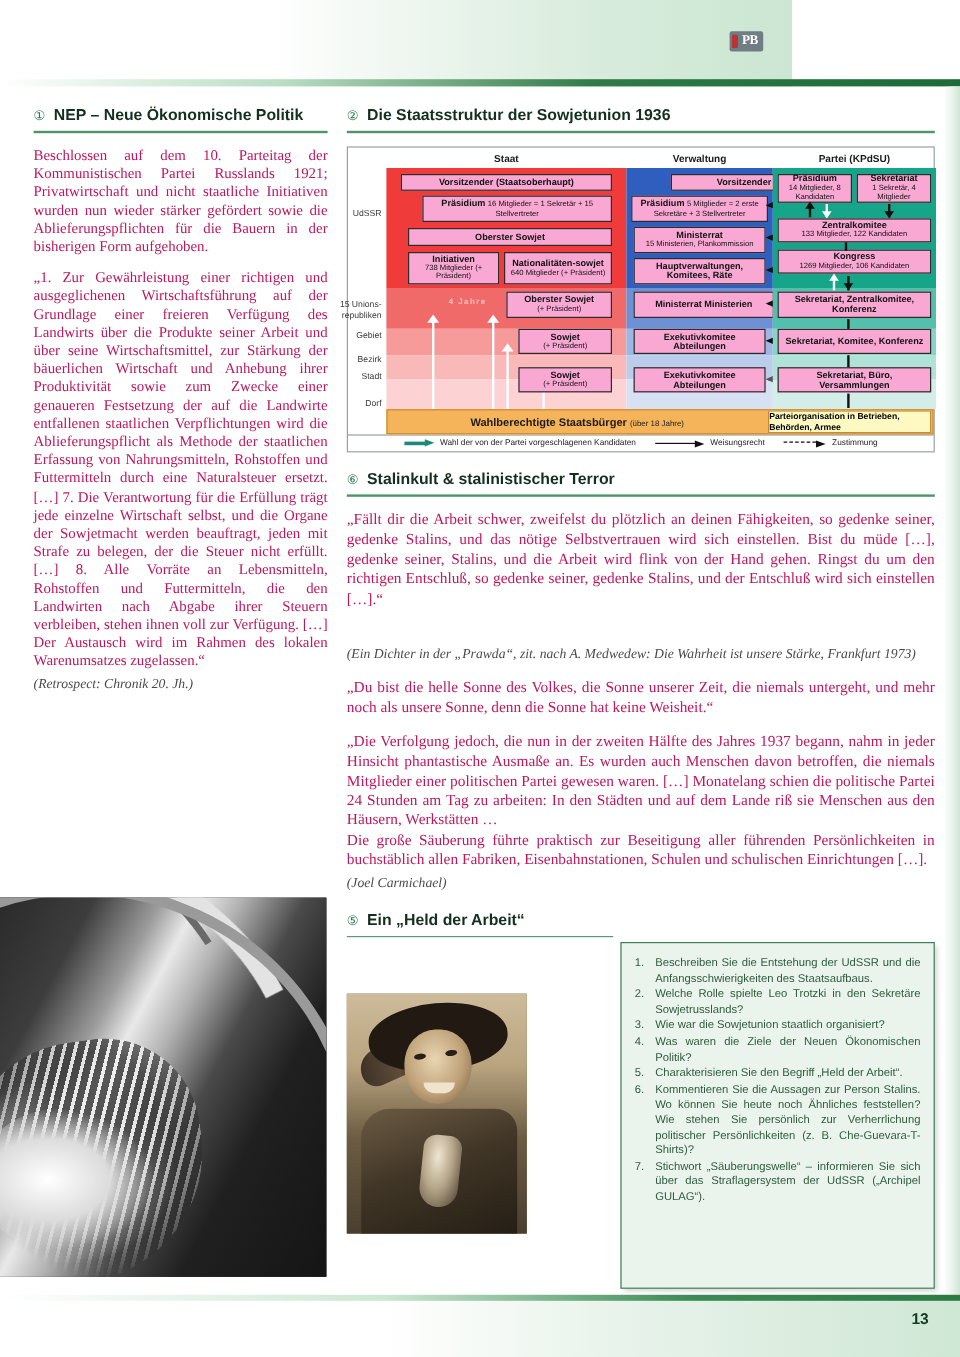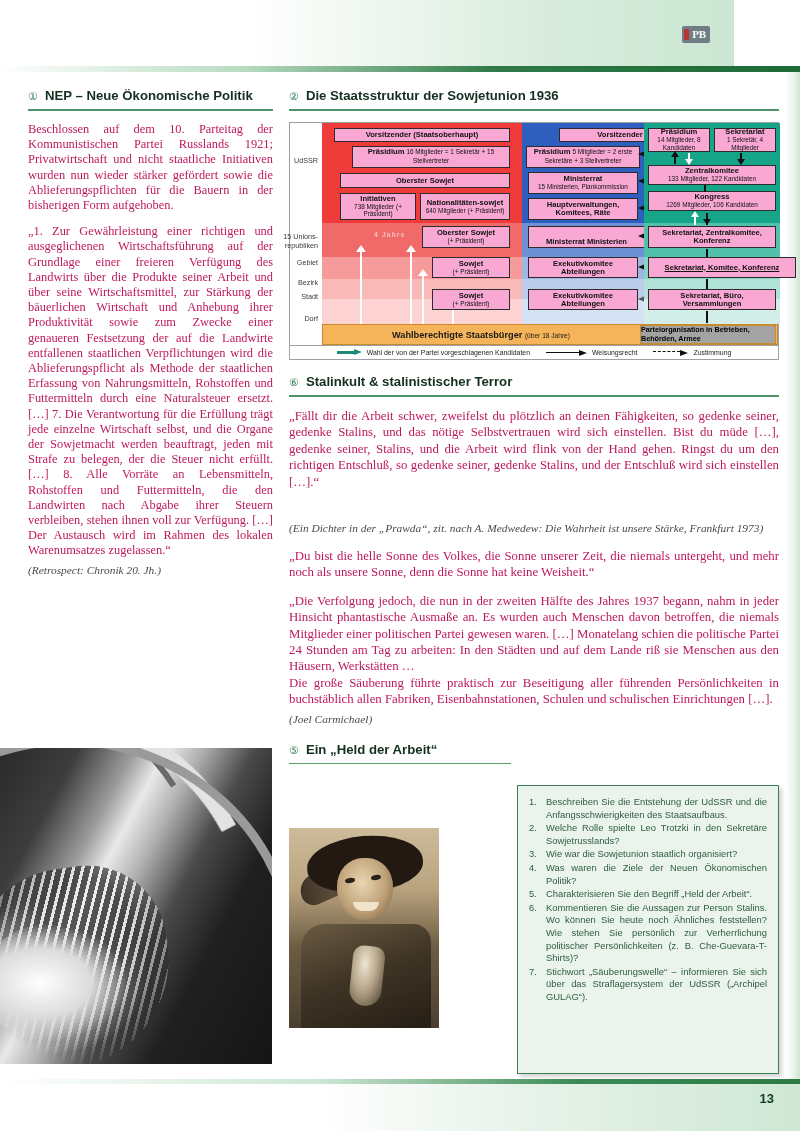--- a/index.html
+++ b/index.html
@@ -7,21 +7,21 @@
   body {
     width: 800px; height: 1131px;
     background: #ffffff;
     font-family: "Liberation Serif", serif;
     position: relative;
     overflow: hidden;
   }
 
   
   .page-header {
-    position: absolute; top: 0; left: 0; width: 734px; height: 72px;
+    position: absolute; top: 0; left: 0; width: 660px; height: 72px;
     background: linear-gradient(to right, #ffffff 0%, #ffffff 34%, #eef6ef 52%, #d8ecdd 75%, #cbe6d2 100%);
   }
   .header-rule {
     position: absolute; top: 66px; left: 0; width: 800px; height: 6px;
     background: linear-gradient(to right, #ffffff 0%, #b8dcc2 30%, #2f7a46 62%, #1d6b38 100%);
   }
   .header-inner {
     position: absolute; right: 24px; top: 26px;
     display: flex; align-items: center; gap: 9px;
   }
@@ -114,21 +114,21 @@
   .bottombar {
     position: absolute; left: 32px; right: 0; bottom: 0; height: 21px;
     background: #f5b45a; border: 0.8px solid #c98a2f;
     display: flex; align-items: center;
   }
   .bottombar .lbl {
     flex: 1; text-align: center; font-weight: bold; font-size: 9.2px; color: #1b1b1b;
   }
   .bottombar .lbl .sm { font-weight: normal; font-size: 6.6px; }
   .bottombar .party {
-    width: 136px; background: #a3a3a3; border: 0.8px solid #c98a2f; margin: 1px;
+    width: 136px; background: #fef9c3; border: 0.8px solid #c98a2f; margin: 1px;
     height: 19px; font-size: 7.2px; font-weight: bold; line-height: 8.2px;
     display: flex; flex-direction: column; align-items: center; justify-content: center;
   }
 
   .legend {
     border-top: 1px solid #9aa0a4; display: flex; align-items: center;
     justify-content: center; gap: 16px; padding: 3px 0 3px 0;
     font-size: 6.9px; color: #222; font-family: "Liberation Sans", sans-serif;
   }
   .legend .item { display: flex; align-items: center; gap: 4px; }
@@ -297,20 +297,26 @@
 
 <div class="col-right">
 
   <div class="sect-head">
     <span class="sect-num">②</span>
     <span>Die Staatsstruktur der Sowjetunion 1936</span>
   </div>
   <div class="sect-rule"></div>
 
   <div class="diagram">
+    <div class="dg-cols">
+      <div></div>
+      <div>Staat</div>
+      <div>Verwaltung</div>
+      <div>Partei (KPdSU)</div>
+    </div>
 
     <div class="dg-body" style="height:222px;">
 
       <div class="rowlabels">
         <span style="top:34px;">UdSSR</span>
         <span style="top:110px; width:56px; text-align:right;">15 Unions-republiken</span>
         <span style="top:136px;">Gebiet</span>
         <span style="top:156px;">Bezirk</span>
         <span style="top:170px;">Stadt</span>
         <span style="top:192px;">Dorf</span>
@@ -380,21 +386,21 @@
           <div><span class="ttl">Präsidium</span>
             <span class="sm">5 Mitglieder = 2 erste Sekretäre + 3 Stellvertreter</span></div>
         </div>
         <div class="cellbox" style="left:6px;top:49px;width:110px;height:22px;">
           <div class="ttl">Ministerrat</div>
           <div class="sm">15 Ministerien, Plankommission</div>
         </div>
         <div class="cellbox" style="left:6px;top:75px;width:110px;height:22px;">
           <div class="ttl">Hauptverwaltungen, Komitees, Räte</div>
         </div>
-        <div class="cellbox" style="left:6px;top:103px;width:117px;height:22px;justify-content:flex-end;">
+        <div class="cellbox" style="left:6px;top:103px;width:117px;height:22px;">
           <div class="ttl">Ministerrat Ministerien</div>
         </div>
         <div class="cellbox" style="left:6px;top:134px;width:110px;height:21px;">
           <div class="ttl">Exekutivkomitee Abteilungen</div>
         </div>
         <div class="cellbox" style="left:6px;top:166px;width:110px;height:21px;">
           <div class="ttl">Exekutivkomitee Abteilungen</div>
         </div>
 
         <div style="position:absolute;left:118px;top:31px;width:18px;height:1.2px;background:#111;"></div>
@@ -430,21 +436,21 @@
           <div class="ttl">Zentralkomitee</div>
           <div class="sm">133 Mitglieder, 122 Kandidaten</div>
         </div>
         <div class="cellbox" style="left:4px;top:68px;width:128px;height:20px;">
           <div class="ttl">Kongress</div>
           <div class="sm">1269 Mitglieder, 106 Kandidaten</div>
         </div>
         <div class="cellbox" style="left:4px;top:103px;width:128px;height:22px;">
           <div class="ttl">Sekretariat, Zentralkomitee, Konferenz</div>
         </div>
-        <div class="cellbox" style="left:4px;top:134px;width:148px;height:21px;text-decoration:underline;">
+        <div class="cellbox" style="left:4px;top:134px;width:128px;height:21px;">
           <div class="ttl">Sekretariat, Komitee, Konferenz</div>
         </div>
         <div class="cellbox" style="left:4px;top:166px;width:128px;height:21px;">
           <div class="ttl">Sekretariat, Büro, Versammlungen</div>
         </div>
 
         <div style="position:absolute;left:30px;top:30px;width:1.6px;height:11px;background:#111;"></div>
         <div style="position:absolute;left:27px;top:28px;border-left:4px solid transparent;border-right:4px solid transparent;border-bottom:6px solid #111;"></div>
         <div style="position:absolute;left:44px;top:30px;width:1.6px;height:11px;background:#fff;"></div>
         <div style="position:absolute;left:41px;top:36px;border-left:4px solid transparent;border-right:4px solid transparent;border-top:6px solid #fff;"></div>

